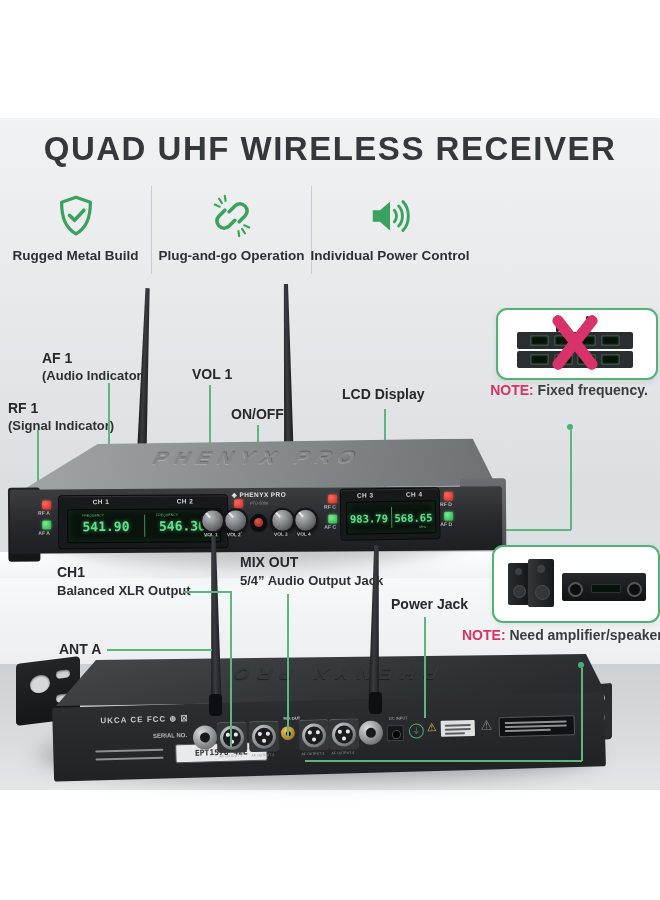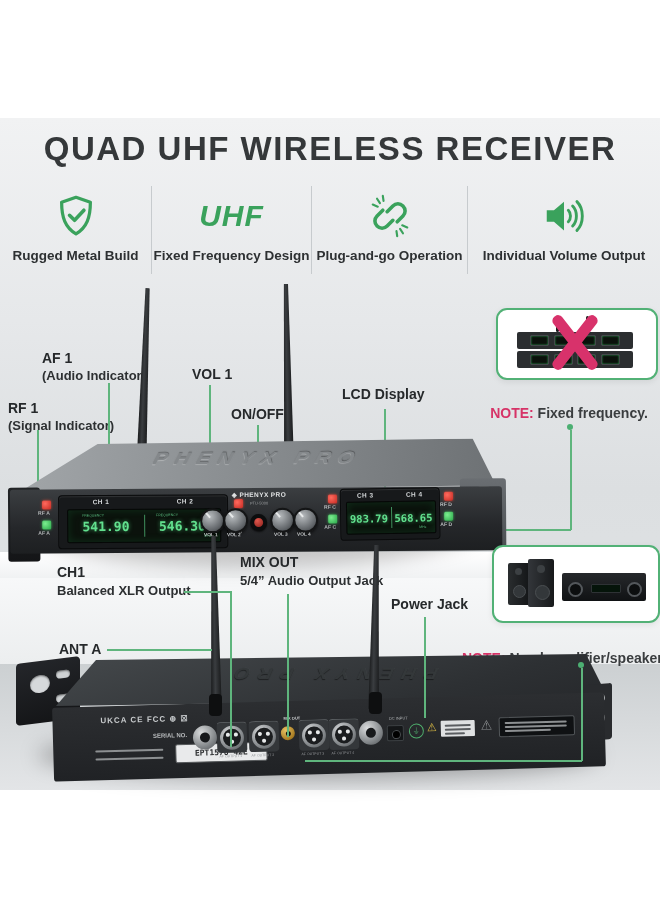--- a/index.html
+++ b/index.html
@@ -27,21 +27,21 @@
   .feat .flabel{font-size:13.5px;font-weight:600;color:#2d3032;margin-top:6px;white-space:nowrap;}
   .uhf-text{font-size:30px;font-weight:800;font-style:italic;color:#3aa25c;letter-spacing:1px;}
   
   .lbl{position:absolute;font-size:14px;font-weight:700;color:#26292b;white-space:nowrap;}
   .lbl2{position:absolute;font-size:13px;font-weight:600;color:#2d3032;white-space:nowrap;}
   .gline{position:absolute;background:#5fb57d;}
   .gdot{position:absolute;width:6px;height:6px;border-radius:50%;background:#4caf72;}
   
   .notebox{position:absolute;background:#ffffff;border:2px solid #52b176;border-radius:11px;
         box-shadow:0 2px 6px rgba(0,0,0,.08);}
-  .notetext{position:absolute;text-align:center;font-size:14px;font-weight:700;color:#3a3d3f;white-space:nowrap;margin-top:23px;}
+  .notetext{position:absolute;text-align:center;font-size:14px;font-weight:700;color:#3a3d3f;white-space:nowrap;}
   .notetag{color:#d63367;font-weight:800;}
   
   .indsq{position:absolute;width:9px;height:9px;border-radius:1.5px;}
   .indsq.red{background:radial-gradient(circle at 35% 35%,#ff6a5e,#c62a22);box-shadow:0 0 3px rgba(255,80,60,.7);}
   .indsq.grn{background:radial-gradient(circle at 35% 35%,#7bed8f,#2aa849);box-shadow:0 0 3px rgba(70,230,110,.7);}
   .indlab{position:absolute;font-size:6px;color:#b6b9bb;font-weight:700;transform:scale(.85);transform-origin:left top;white-space:nowrap;}
   .screenbox{position:absolute;background:#17191b;border:1px solid #0a0b0c;border-radius:4px;
         box-shadow:inset 0 1px 1px rgba(255,255,255,.12);}
   .chrow{position:absolute;left:0;top:2px;width:100%;display:flex;justify-content:space-around;
         font-size:6.5px;font-weight:700;color:#d3d6d8;letter-spacing:.5px;}
@@ -98,45 +98,39 @@
       <div class="ico">
         <svg width="46" height="46" viewBox="0 0 64 64">
           <path d="M32 6 L52 13 C52 34 47 48 32 57 C17 48 12 34 12 13 Z" fill="none" stroke="#3aa25c" stroke-width="4.5" stroke-linejoin="round"></path>
           <path d="M23 31 L30 38 L43 24" fill="none" stroke="#3aa25c" stroke-width="5" stroke-linecap="round" stroke-linejoin="round"></path>
         </svg>
       </div>
       <div class="flabel">Rugged Metal Build</div>
     </div>
     <div class="feat">
       <div class="ico">
-        <span class="uhf-text">UHF</span>
-      </div>
-      <div class="flabel">Fixed Frequency Design</div>
-    </div>
-    <div class="feat">
-      <div class="ico">
         <svg width="46" height="46" viewBox="0 0 64 64">
           <path d="M36 28 L44 20 C48 16 54 16 58 20 C62 24 62 30 58 34 L50 42" transform="translate(-8 -2)" fill="none" stroke="#3aa25c" stroke-width="5" stroke-linecap="round"></path>
           <path d="M28 36 L20 44 C16 48 10 48 6 44 C2 40 2 34 6 30 L14 22" transform="translate(8 2)" fill="none" stroke="#3aa25c" stroke-width="5" stroke-linecap="round"></path>
           <path d="M14 8 L18 14 M8 16 L15 19 M22 4 L23 11" stroke="#3aa25c" stroke-width="3" stroke-linecap="round"></path>
           <path d="M50 56 L46 50 M56 48 L49 45 M42 60 L41 53" stroke="#3aa25c" stroke-width="3" stroke-linecap="round"></path>
         </svg>
       </div>
       <div class="flabel">Plug-and-go Operation</div>
     </div>
     <div class="feat">
       <div class="ico">
         <svg width="46" height="46" viewBox="0 0 64 64">
           <path d="M8 24 L18 24 L32 12 L32 52 L18 40 L8 40 Z" fill="#3aa25c"></path>
           <path d="M38 24 C42 28 42 36 38 40" fill="none" stroke="#3aa25c" stroke-width="4" stroke-linecap="round"></path>
           <path d="M44 18 C51 25 51 39 44 46" fill="none" stroke="#3aa25c" stroke-width="4" stroke-linecap="round"></path>
           <path d="M50 12 C60 22 60 42 50 52" fill="none" stroke="#3aa25c" stroke-width="4" stroke-linecap="round"></path>
         </svg>
       </div>
-      <div class="flabel">Individual Volume Output</div>
+      <div class="flabel">Individual Power Control</div>
     </div>
   </div>
 
   <div class="lbl" style="left:42px;top:350px;">AF 1</div>
   <div class="lbl2" style="left:42px;top:368px;">(Audio Indicator)</div>
   <div class="lbl" style="left:8px;top:400px;">RF 1</div>
   <div class="lbl2" style="left:8px;top:418px;">(Signal Indicator)</div>
   <div class="lbl" style="left:192px;top:366px;">VOL 1</div>
   <div class="lbl" style="left:231px;top:406px;">ON/OFF</div>
   <div class="lbl" style="left:342px;top:386px;">LCD Display</div>

